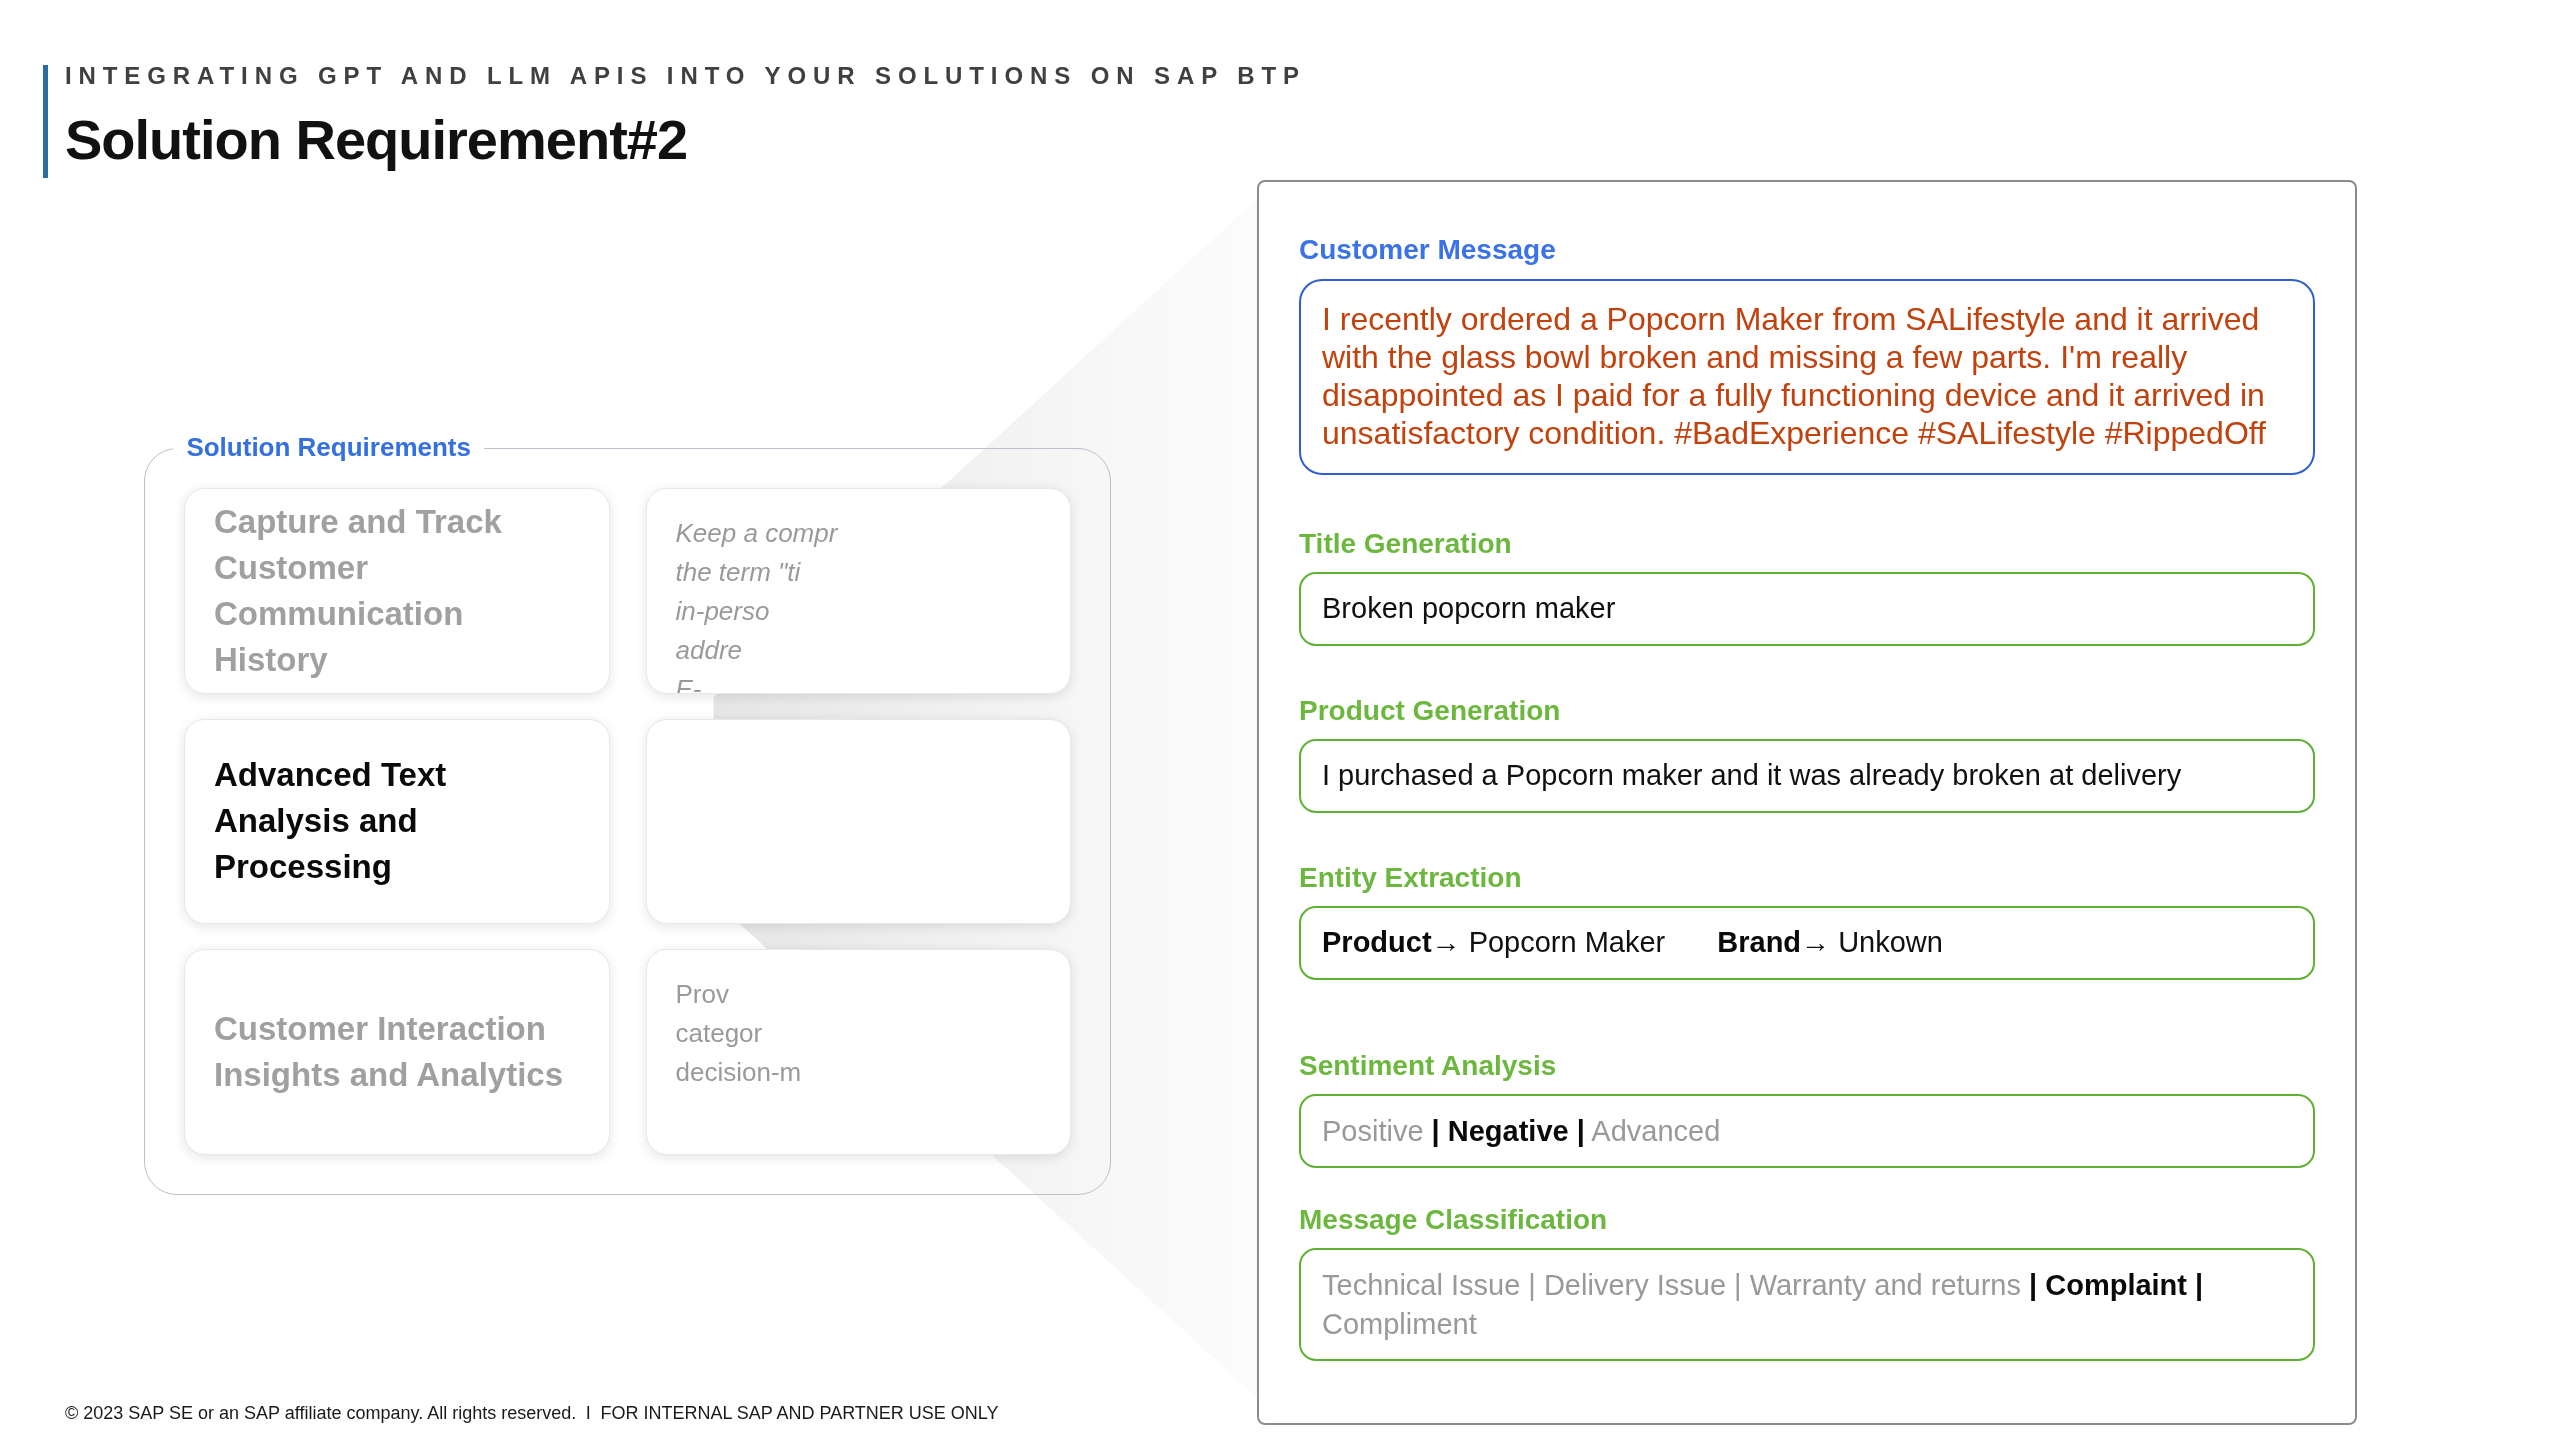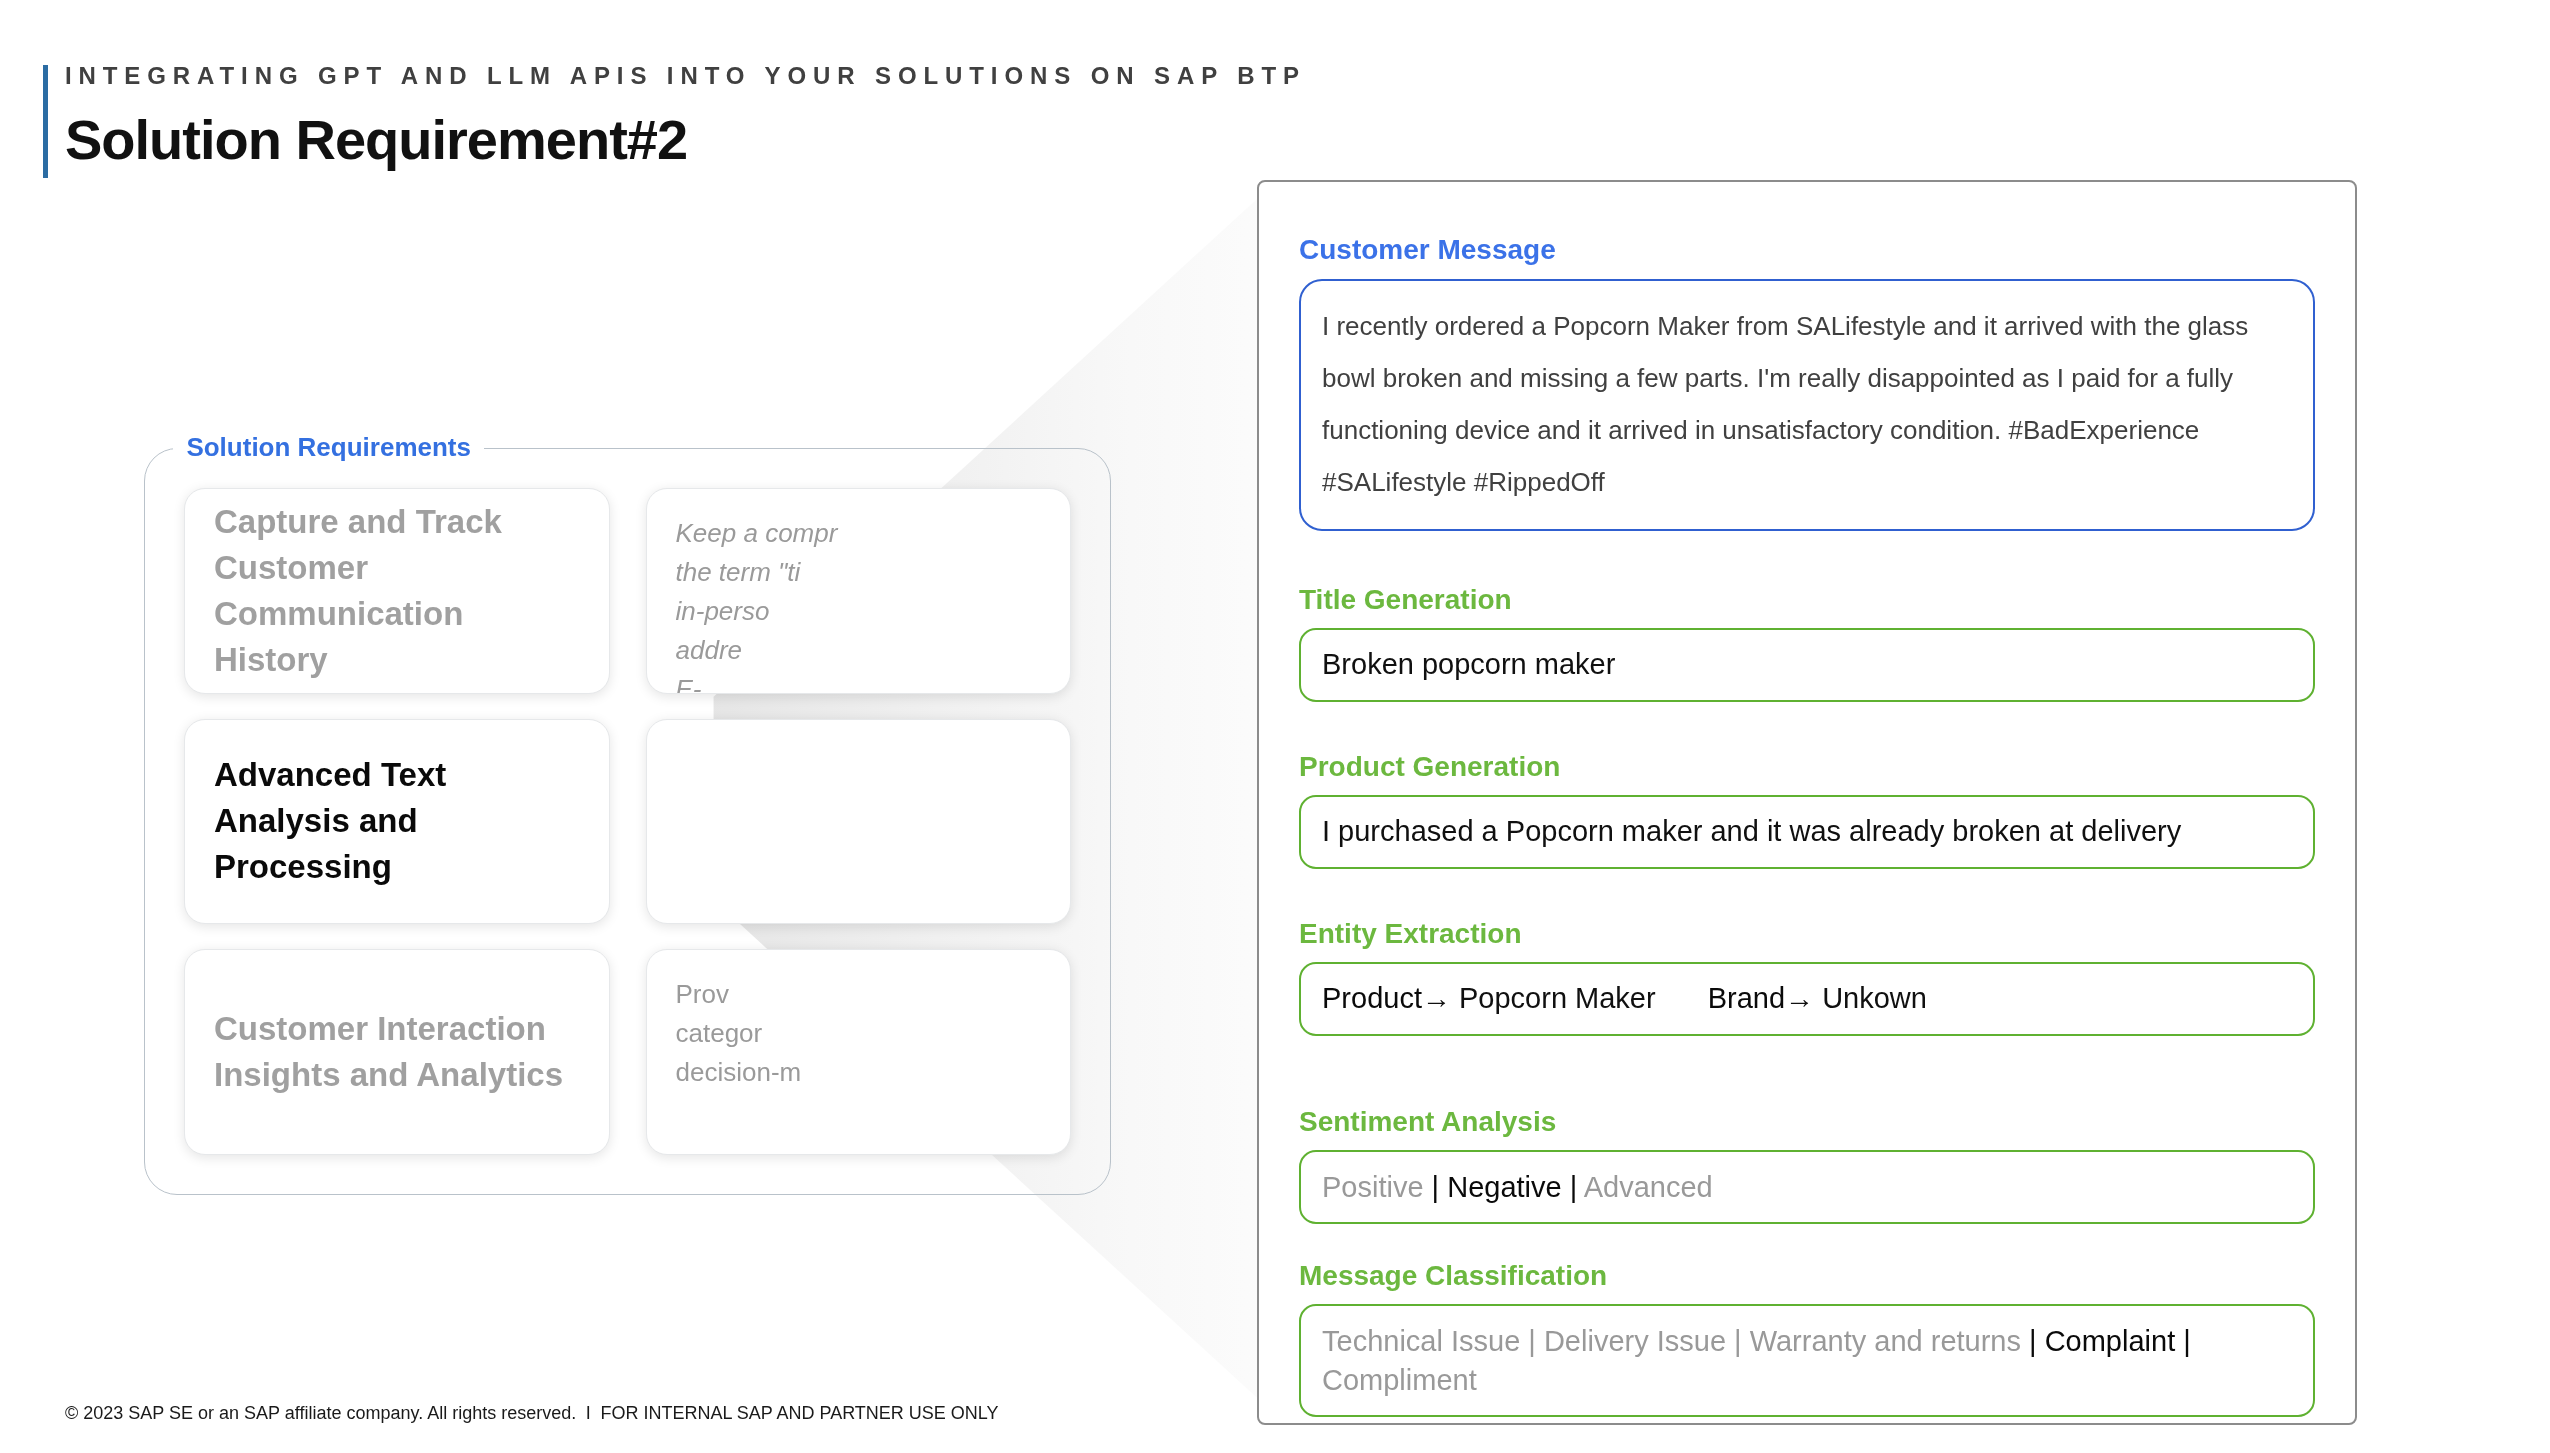--- a/index.html
+++ b/index.html
@@ -172,33 +172,33 @@
     border: 2.9px solid #3060d0;
     border-radius: 23px;
     padding: 19px 21px 21px 21px;
   }
 
   .value-box.green-box {
     border: 2.9px solid #5fb131;
   }
 
   .msg-text {
-    font-size: 26px;
-    line-height: 52px;
-    color: #404040;
+    font-size: 32px;
+    line-height: 38px;
+    color: #c2410c;
   }
 
   .val-text {
     font-size: 29px;
     line-height: 39px;
     color: #101010;
   }
 
   .val-text .muted { color: #999999; }
-  .val-text .strong { font-weight: normal; color: #0a0a0a; }
+  .val-text .strong { font-weight: bold; color: #0a0a0a; }
   .val-text .arrow { font-weight: normal; }
   .entity-gap { display: inline-block; width: 52px; }
 
   
   #sec-customer-message { margin-top: 0; }
   #sec-title-generation { margin-top: 51px; }
   #sec-summary-generation { margin-top: 47px; }
   #sec-entity-extraction { margin-top: 47px; }
   #sec-sentiment-analysis { margin-top: 68px; }
   #sec-message-classification { margin-top: 34px; }

